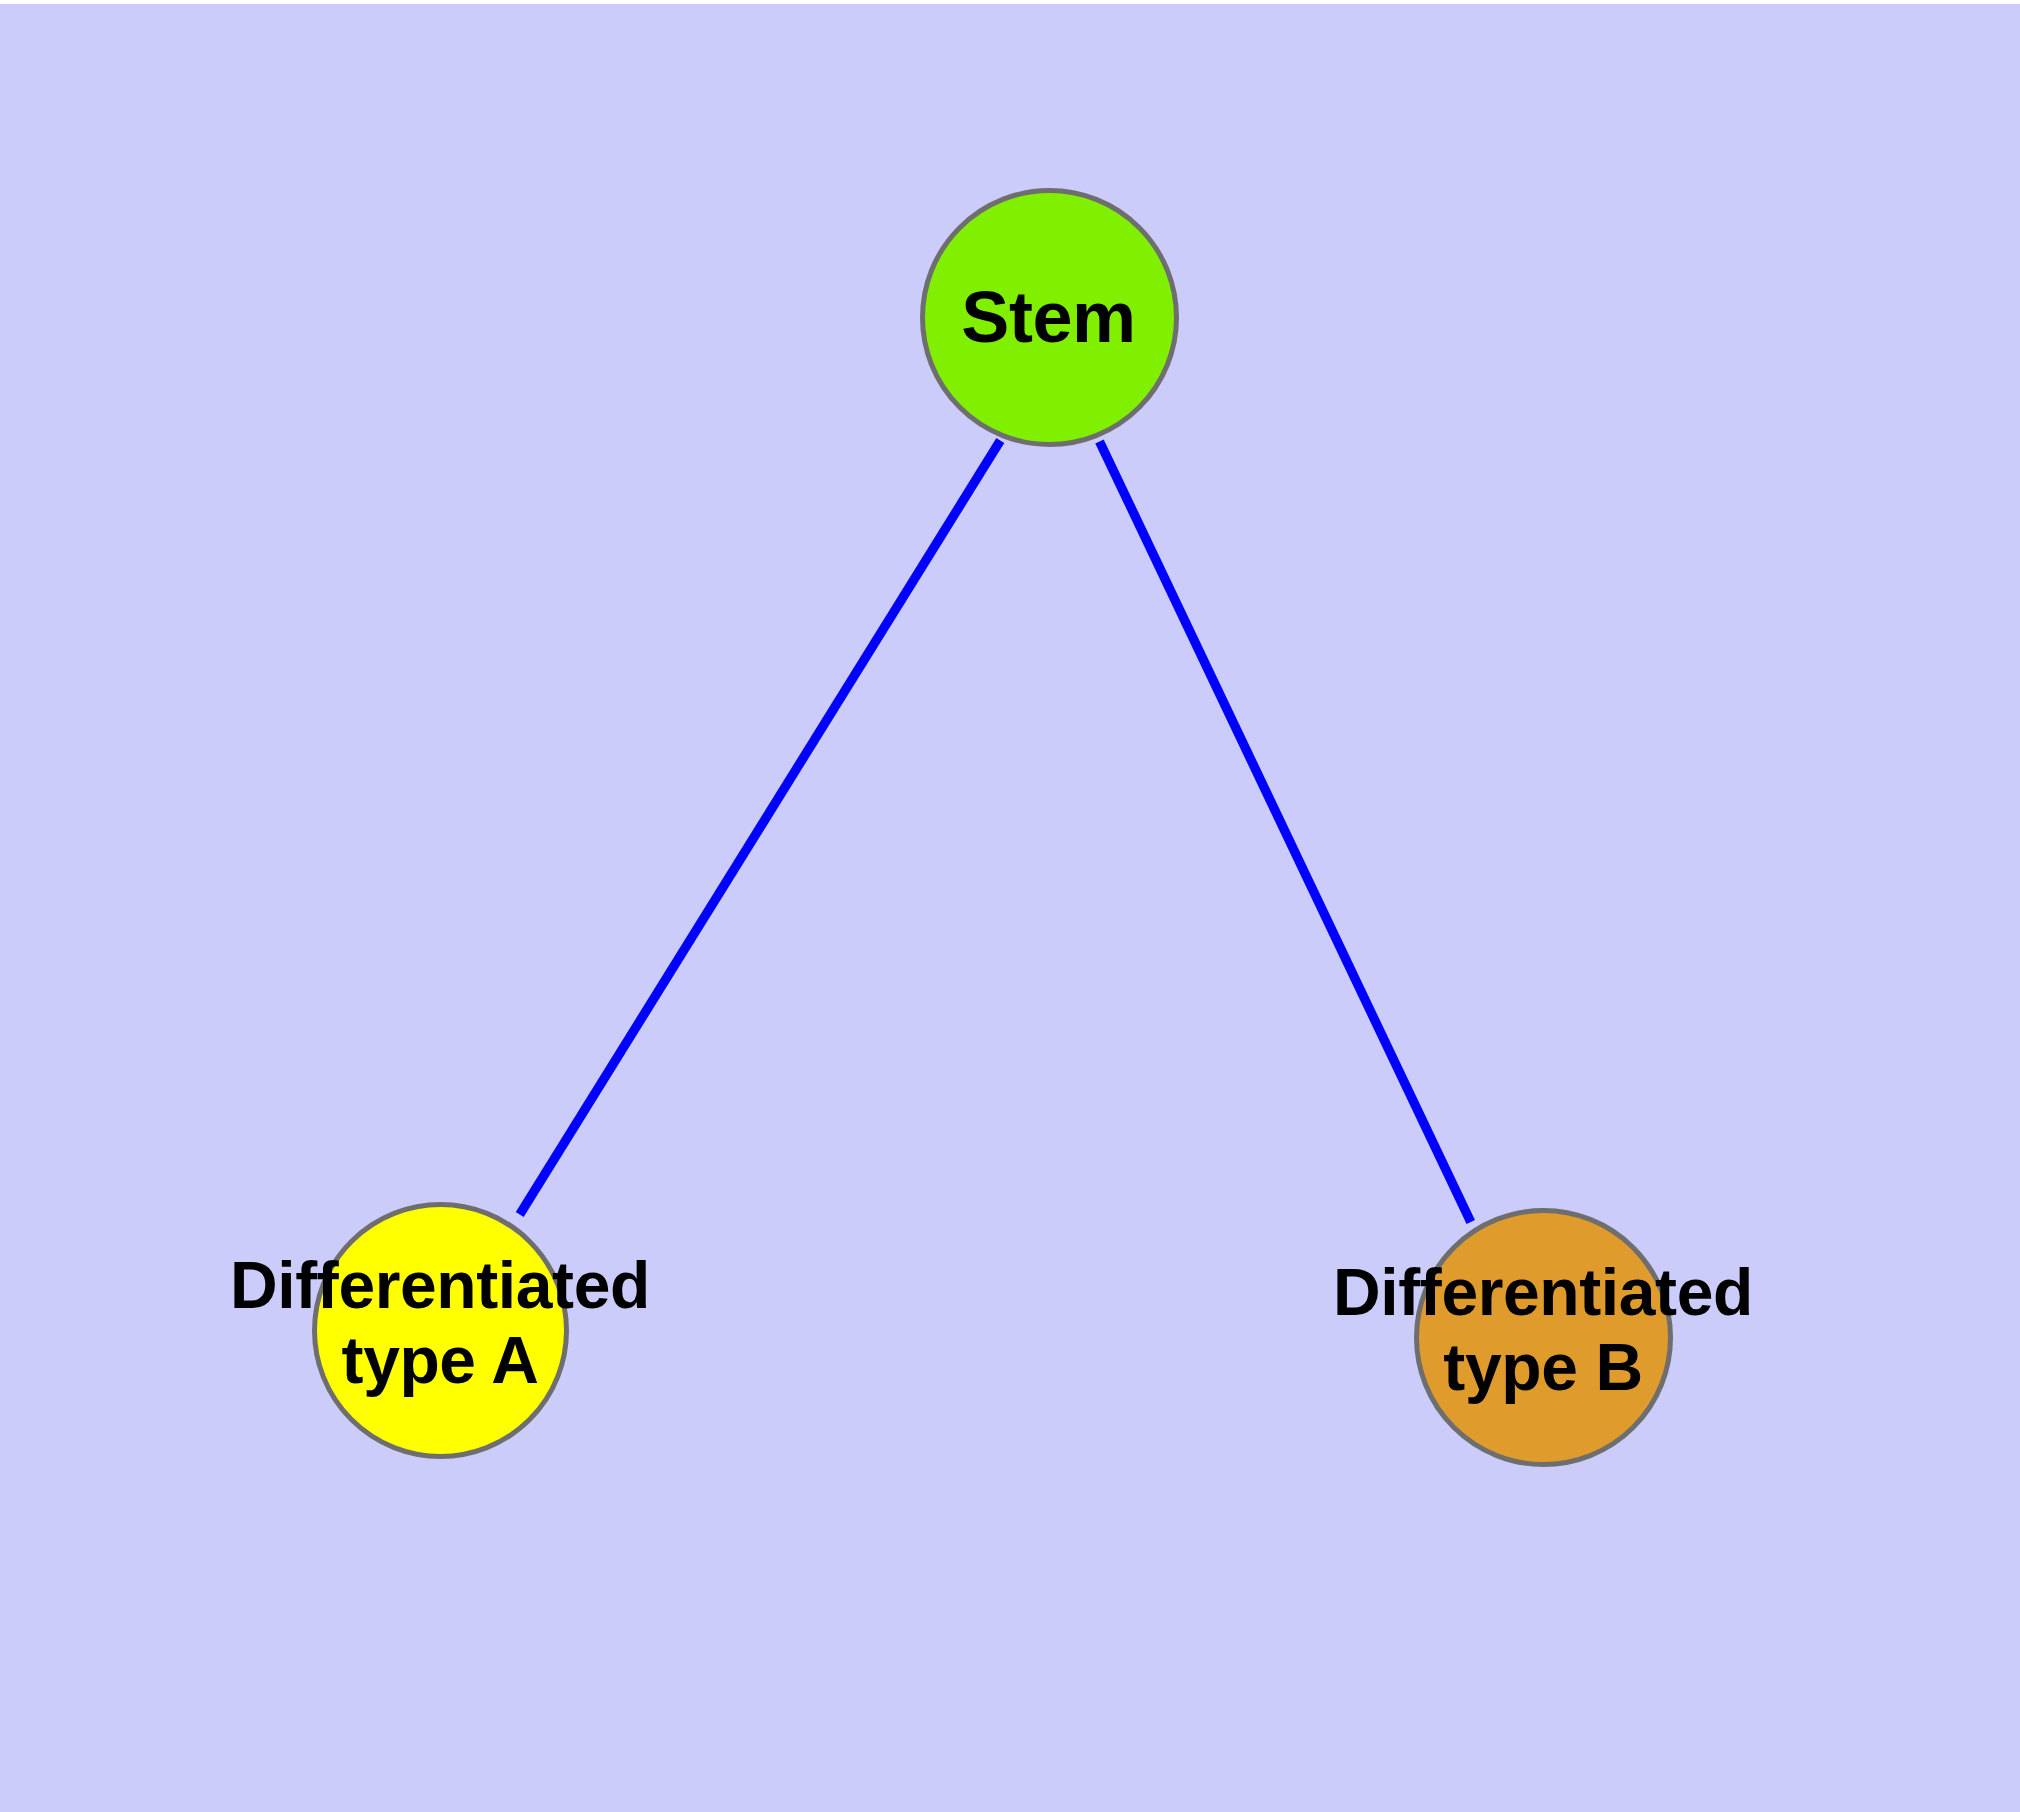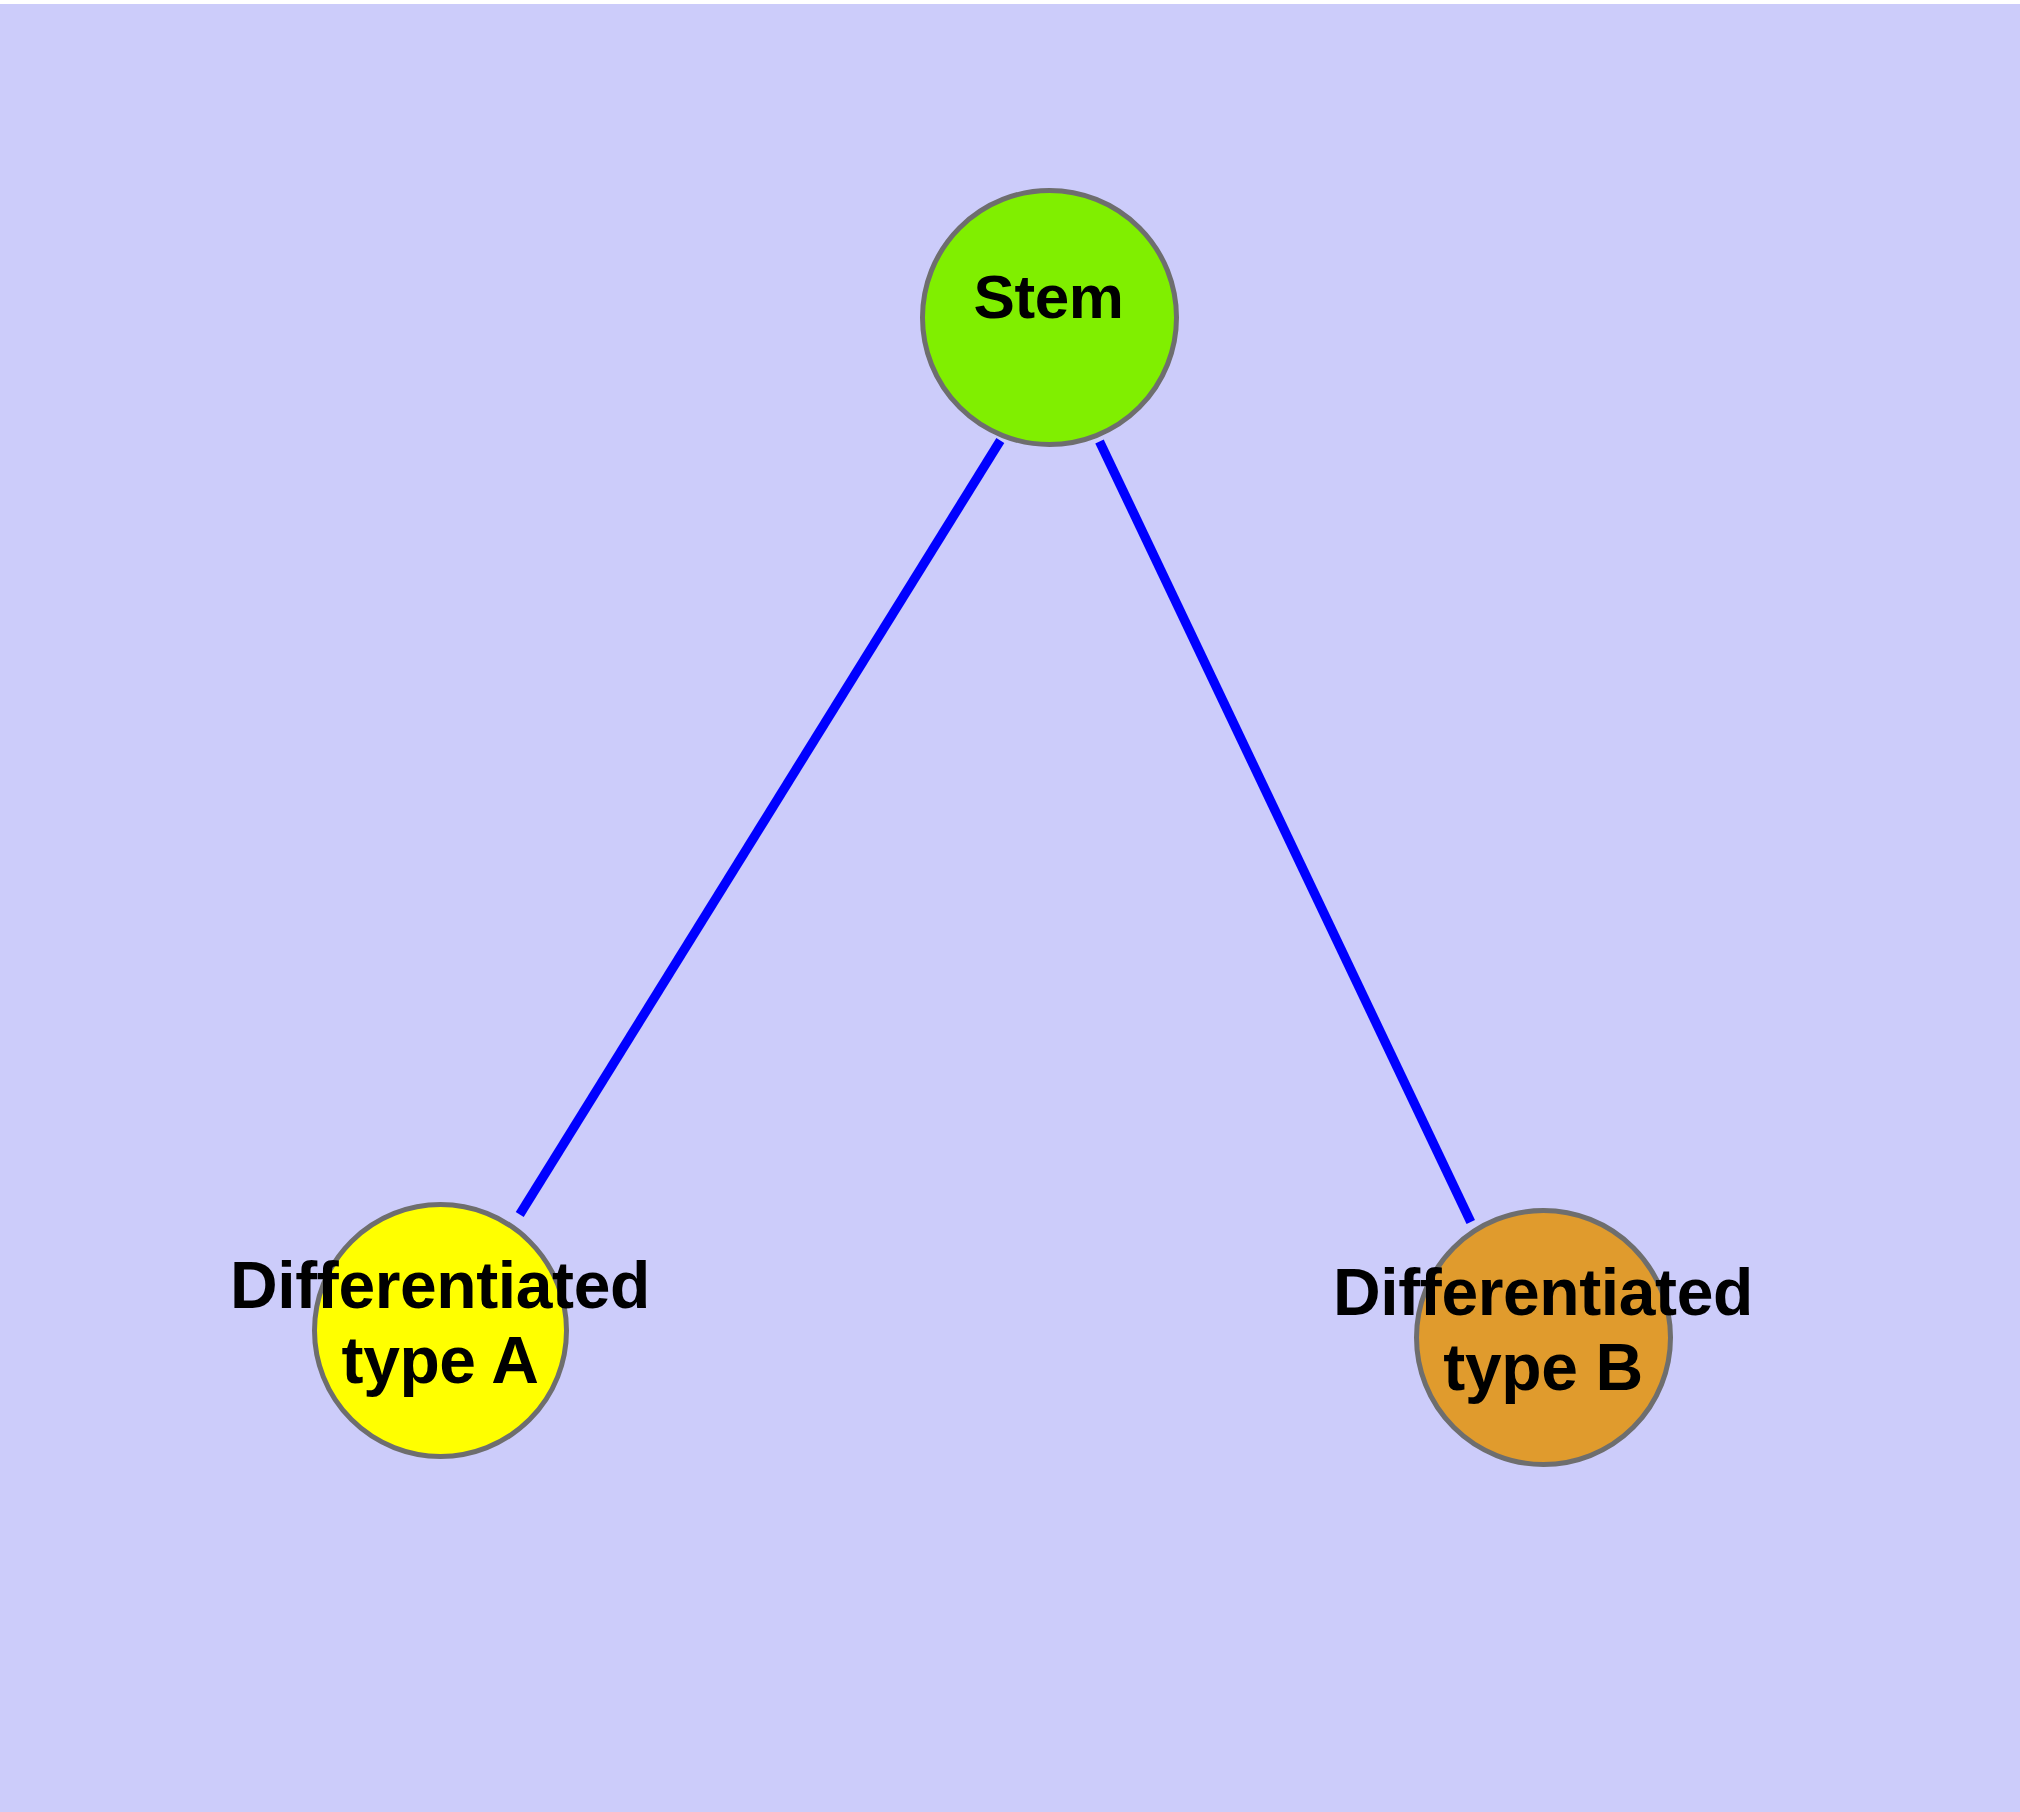--- a/index.html
+++ b/index.html
@@ -54,23 +54,23 @@
   }
   #node-stem {
     left: 920px;
     top: 184px;
     width: 259px;
     height: 259px;
     background: #80ef00;
   }
   #label-stem {
     left: 794px;
-    top: 258px;
+    top: 273px;
     width: 509px;
-    font-size: 62px;
+    font-size: 72px;
     text-align: center;
   }
   #node-diff-a {
     left: 312px;
     top: 1198px;
     width: 257px;
     height: 257px;
     background: #ffff00;
   }
   #label-diff-a {

